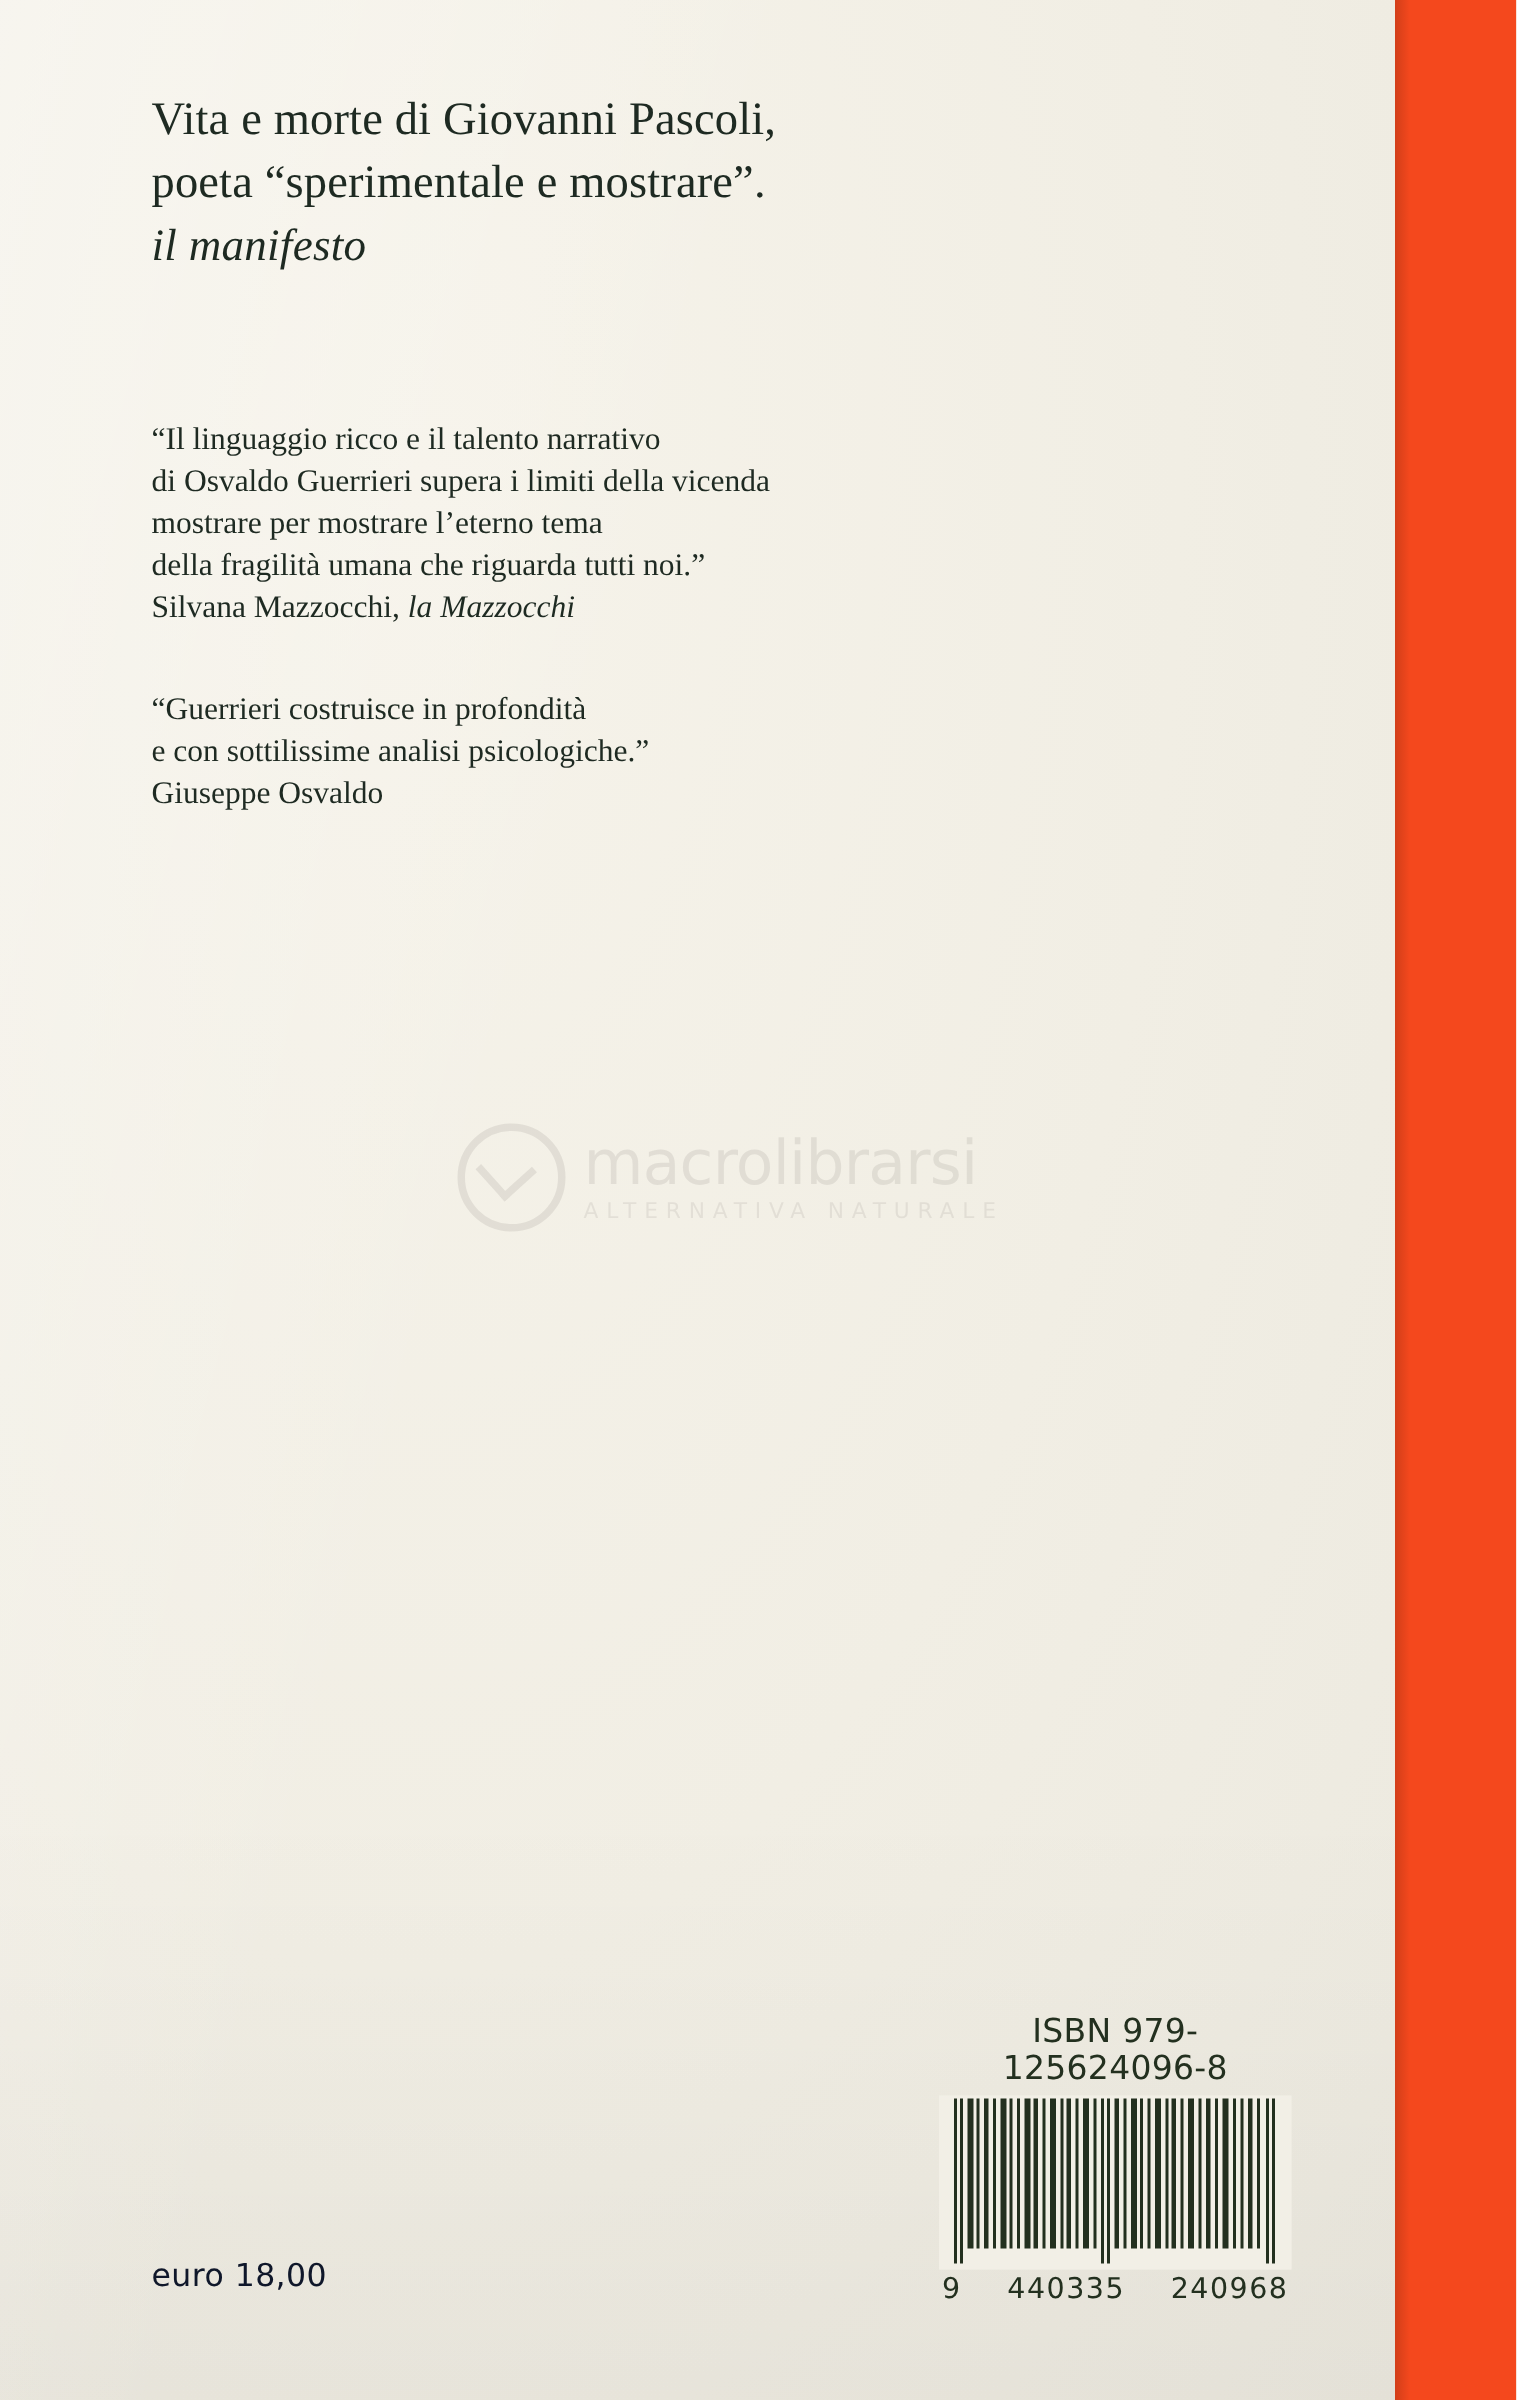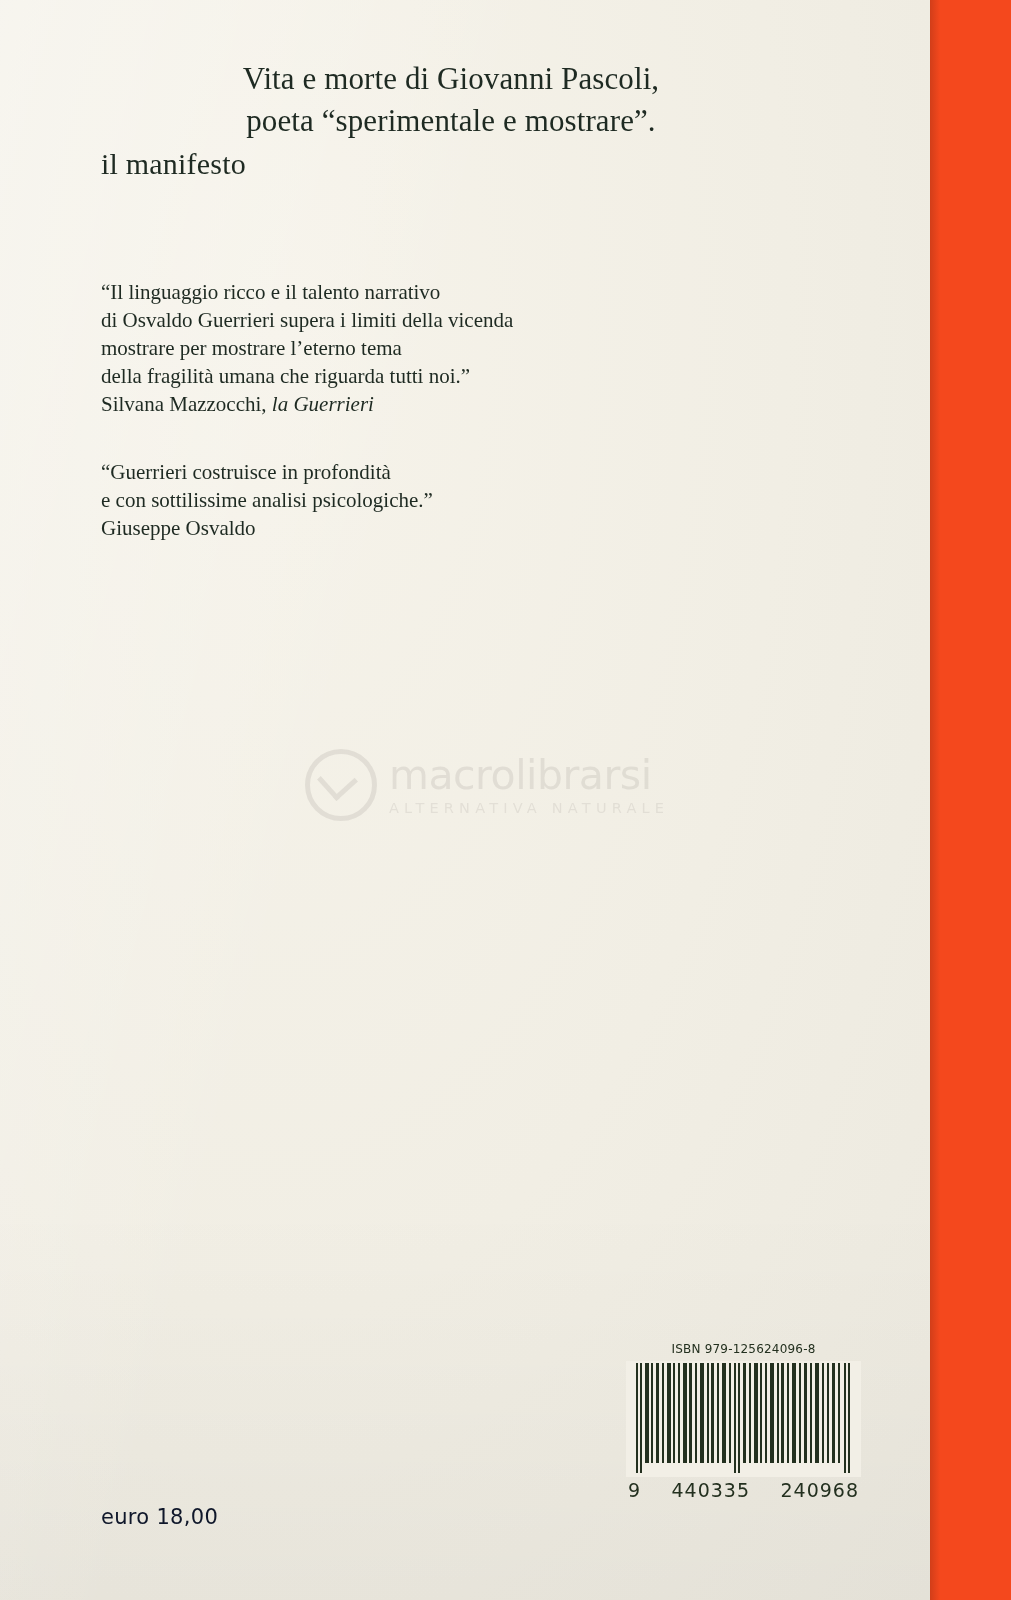--- a/index.html
+++ b/index.html
@@ -55,24 +55,25 @@
     top: 58px;
     width: 700px;
   }
 
   .headline {
     color: #1e2a22;
     font-size: 31px;
     line-height: 1.34;
     letter-spacing: 0.1px;
   }
-  .headline .ln { display: block; text-align: center; }
+  .headline .ln { display: block; }
   .imprint {
     color: #1e2a22;
     font-size: 30px;
+    font-style: italic;
     margin-top: 6px;
     letter-spacing: 0.2px;
   }
 
   .blurbs {
     margin-top: 98px;
   }
   .blurb {
     color: #1e2a22;
     font-size: 21px;
@@ -140,21 +141,21 @@
 
   
   .barcode-block {
     position: absolute;
     left: 626px;
     top: 1342px;
     width: 235px;
   }
   .isbn-line {
     font-family: "DejaVu Sans", sans-serif;
-    font-size: 12px;
+    font-size: 22px;
     color: #23301f;
     letter-spacing: 0.2px;
     text-align: center;
     margin-bottom: 5px;
   }
   .bars {
     position: relative;
     height: 116px;
     width: 235px;
     background: #f2efe6;
@@ -187,21 +188,21 @@
     </div>
     <div class="imprint">il manifesto</div>
 
     <div class="blurbs">
 
       <div class="blurb">
         <span class="ln">“Il linguaggio ricco e il talento narrativo</span>
         <span class="ln">di Osvaldo Guerrieri supera i limiti della vicenda</span>
         <span class="ln">mostrare per mostrare l’eterno tema</span>
         <span class="ln">della fragilità umana che riguarda tutti noi.”</span>
-        <span class="attrib"><span>Silvana Mazzocchi, </span><em>la Guerrieri</em></span>
+        <span class="attrib"><span>Silvana Mazzocchi, </span><em>la Mazzocchi</em></span>
       </div>
 
       <div class="blurb">
         <span class="ln">“Guerrieri costruisce in profondità</span>
         <span class="ln">e con sottilissime analisi psicologiche.”</span>
         <span class="attrib"><span>Giuseppe Osvaldo</span><em></em></span>
       </div>
 
     </div>
   </div>

